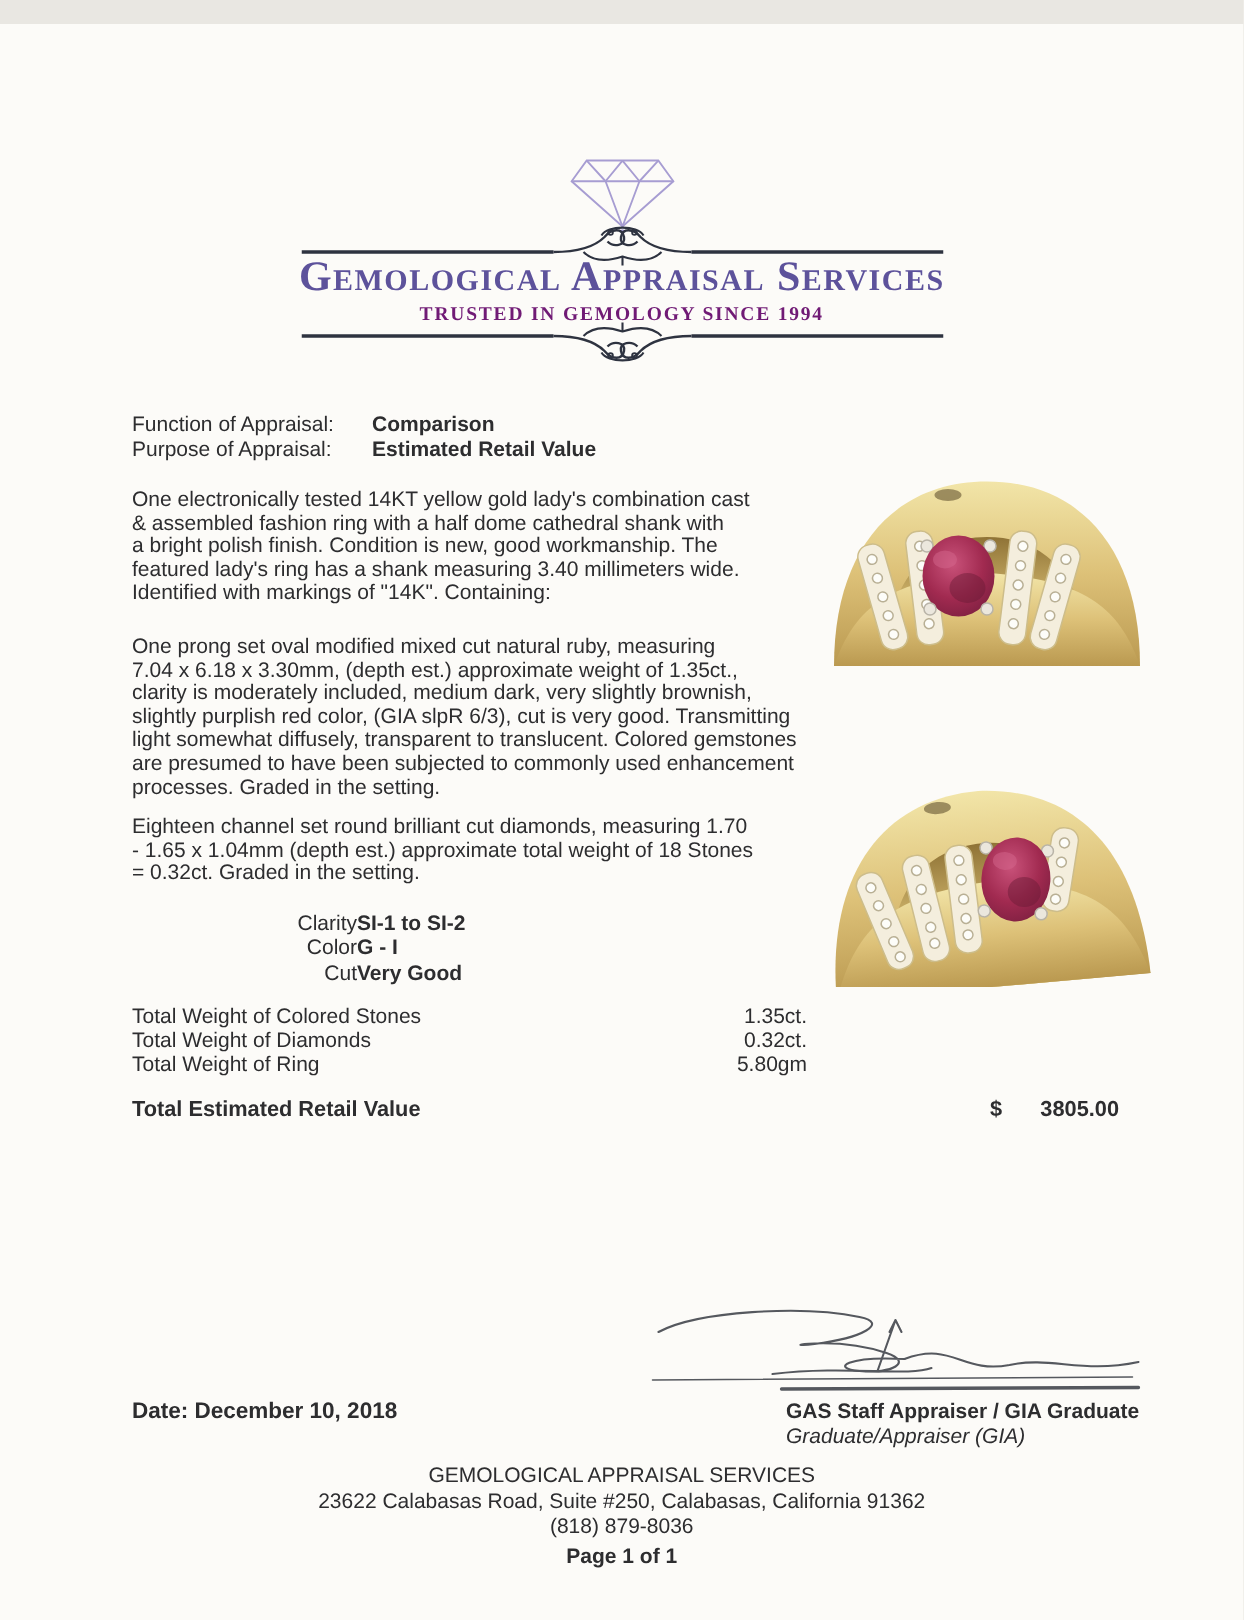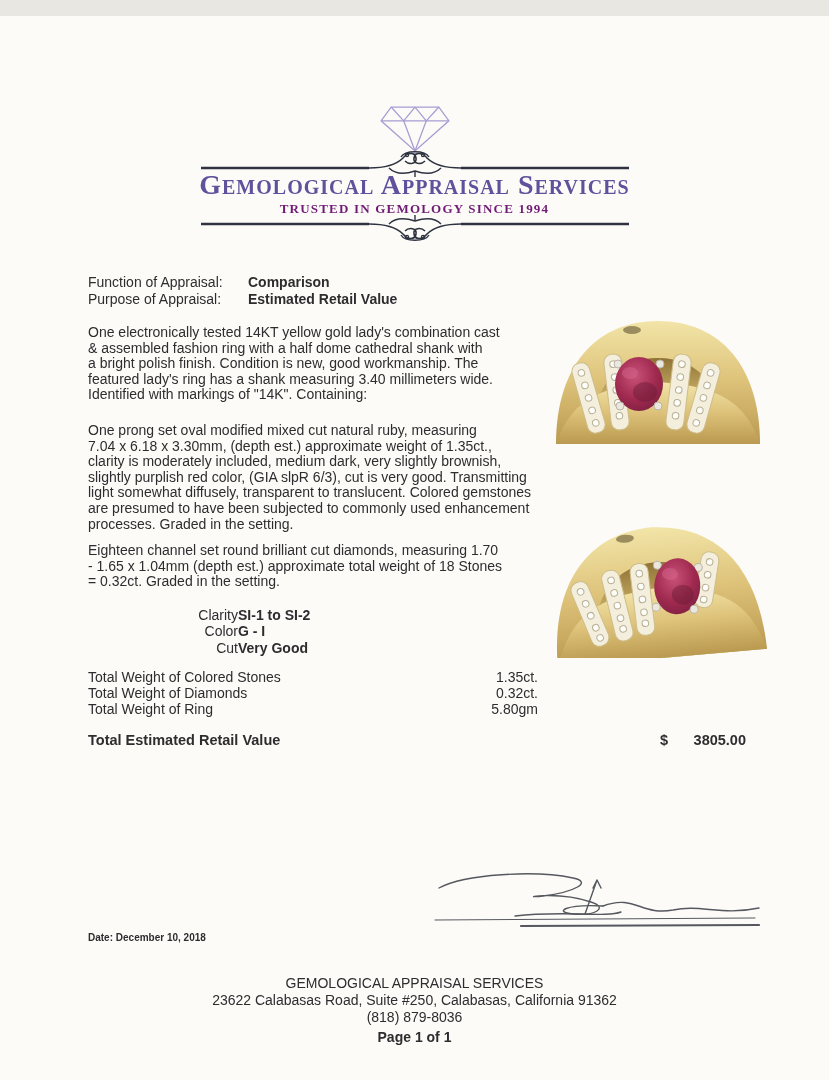--- a/index.html
+++ b/index.html
@@ -39,21 +39,21 @@
   .totals{left:88px;top:653px;width:450px;font-size:14px;line-height:16px;}
   .total-row{display:flex;justify-content:space-between;}
   .total-value{font-weight:normal;}
   .retail-label{left:88px;top:716px;font-size:14.5px;font-weight:bold;}
   .retail-amount{
     left:660px;top:716px;width:86px;display:flex;justify-content:space-between;
     font-size:14.5px;font-weight:bold;
   }
   
   .sig{left:425px;top:852px;}
-  .date-line{left:88px;top:916px;font-size:10px;font-weight:bold;}
+  .date-line{left:88px;top:916px;font-size:15px;font-weight:bold;}
   .appraiser{left:524px;top:916px;font-size:14px;line-height:17px;}
   .appraiser-title{font-weight:bold;}
   .appraiser-sub{font-style:italic;}
   .footer{left:0;top:959px;width:829px;text-align:center;font-size:14px;line-height:17px;}
   .footer-page{font-weight:bold;margin-top:3px;}
   
   .photo-top{left:552px;top:292px;}
   .photo-bottom{left:545px;top:494px;}
 </style>
 </head>
@@ -297,20 +297,24 @@
       <path d="M10,52 L330,50" stroke-width="1"></path>
       <path d="M96,58 L334,57" stroke-width="2.2"></path>
     </g>
   </svg>
 
   <div class="abs date-line">
     <span>Date:</span>
     <span>December 10, 2018</span>
   </div>
 
+  <div class="abs appraiser">
+    <div class="appraiser-title">GAS Staff Appraiser / GIA Graduate</div>
+    <div class="appraiser-sub">Graduate/Appraiser (GIA)</div>
+  </div>
 
   <div class="abs footer">
     <div>GEMOLOGICAL APPRAISAL SERVICES</div>
     <div>23622 Calabasas Road, Suite #250, Calabasas, California 91362</div>
     <div>(818) 879-8036</div>
     <div class="footer-page">Page 1 of 1</div>
   </div>
 
 </div>
 

